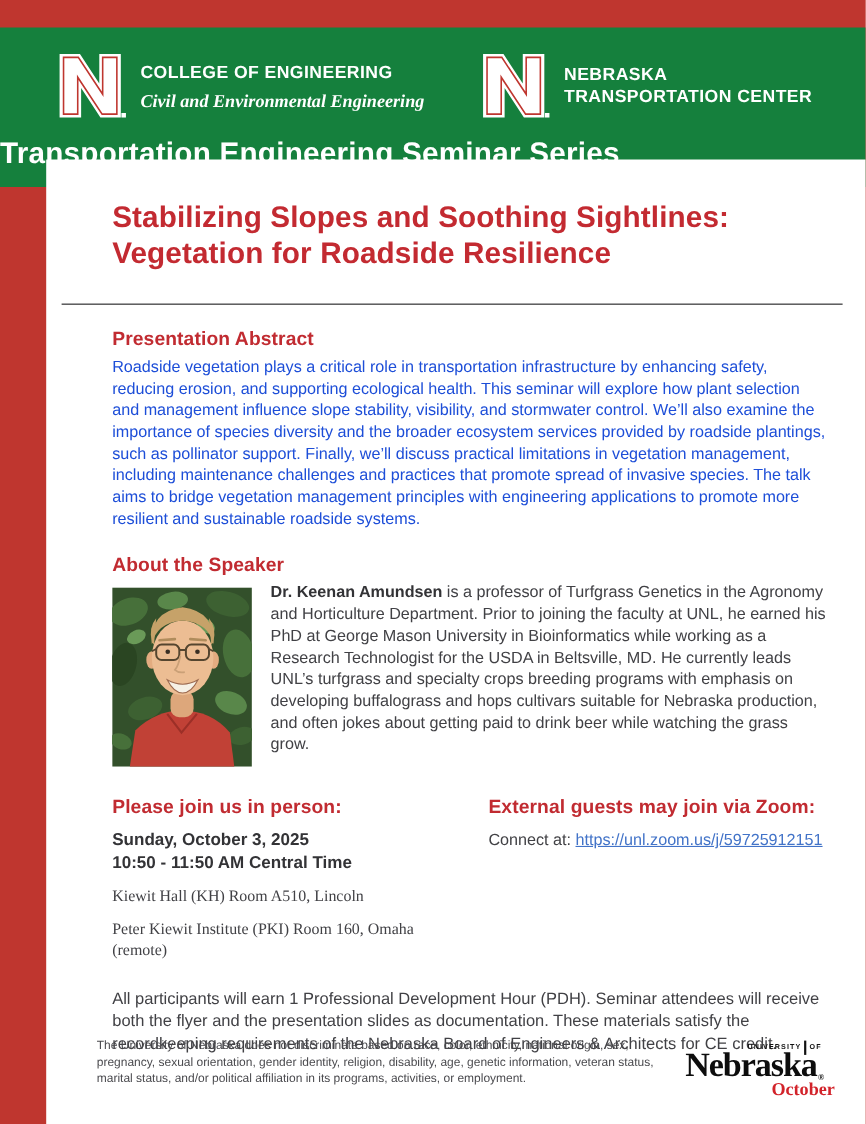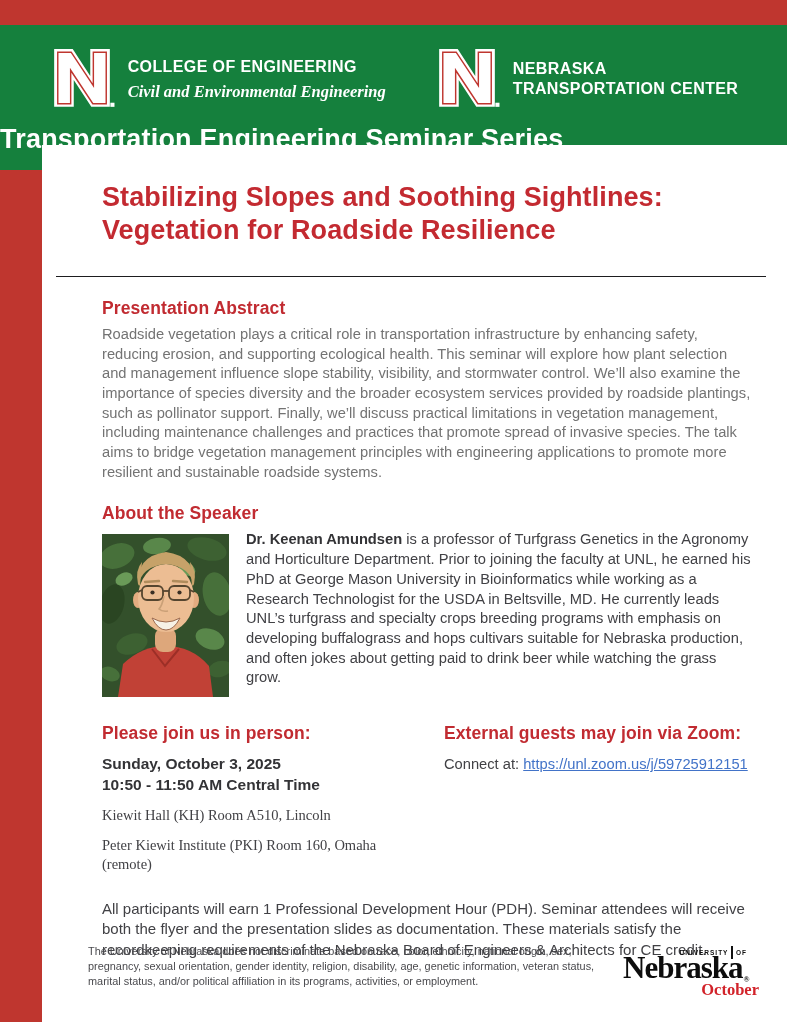--- a/index.html
+++ b/index.html
@@ -19,21 +19,21 @@
   .series-title { margin-top:11px; text-align:left; color:#ffffff; font-size:27px; font-weight:600; letter-spacing:0.2px; }
 
   
   .content { position:absolute; left:42px; top:145px; width:745px; height:877px; background:#ffffff; padding:0 35px 0 60px; }
 
   .main-title { margin-top:36px; color:#c32a31; font-size:27px; font-weight:700; line-height:1.24; letter-spacing:0.1px; }
 
   .divider { margin:28px 0 0 -46px; width:710px; border:none; border-top:1.6px solid #1d1d1f; }
 
   .section-heading { color:#c12b31; font-size:17.5px; font-weight:700; margin-top:21px; letter-spacing:0.1px; }
-  .body-text { color:#737373; font-size:14.7px; line-height:1.34; margin-top:6px; }
+  .body-text { color:#1d4ed8; font-size:14.7px; line-height:1.34; margin-top:6px; }
 
   
   .speaker-block { margin-top:6px; }
   .speaker-block::after { content:""; display:block; clear:both; }
   .photo { float:left; width:127px; height:163px; margin:4px 17px 6px 0; }
   .speaker-bio { color:#414145; font-size:14.7px; line-height:1.34; }
   .speaker-name { font-weight:700; color:#333336; }
 
   
   .cols { display:flex; margin-top:20px; }

